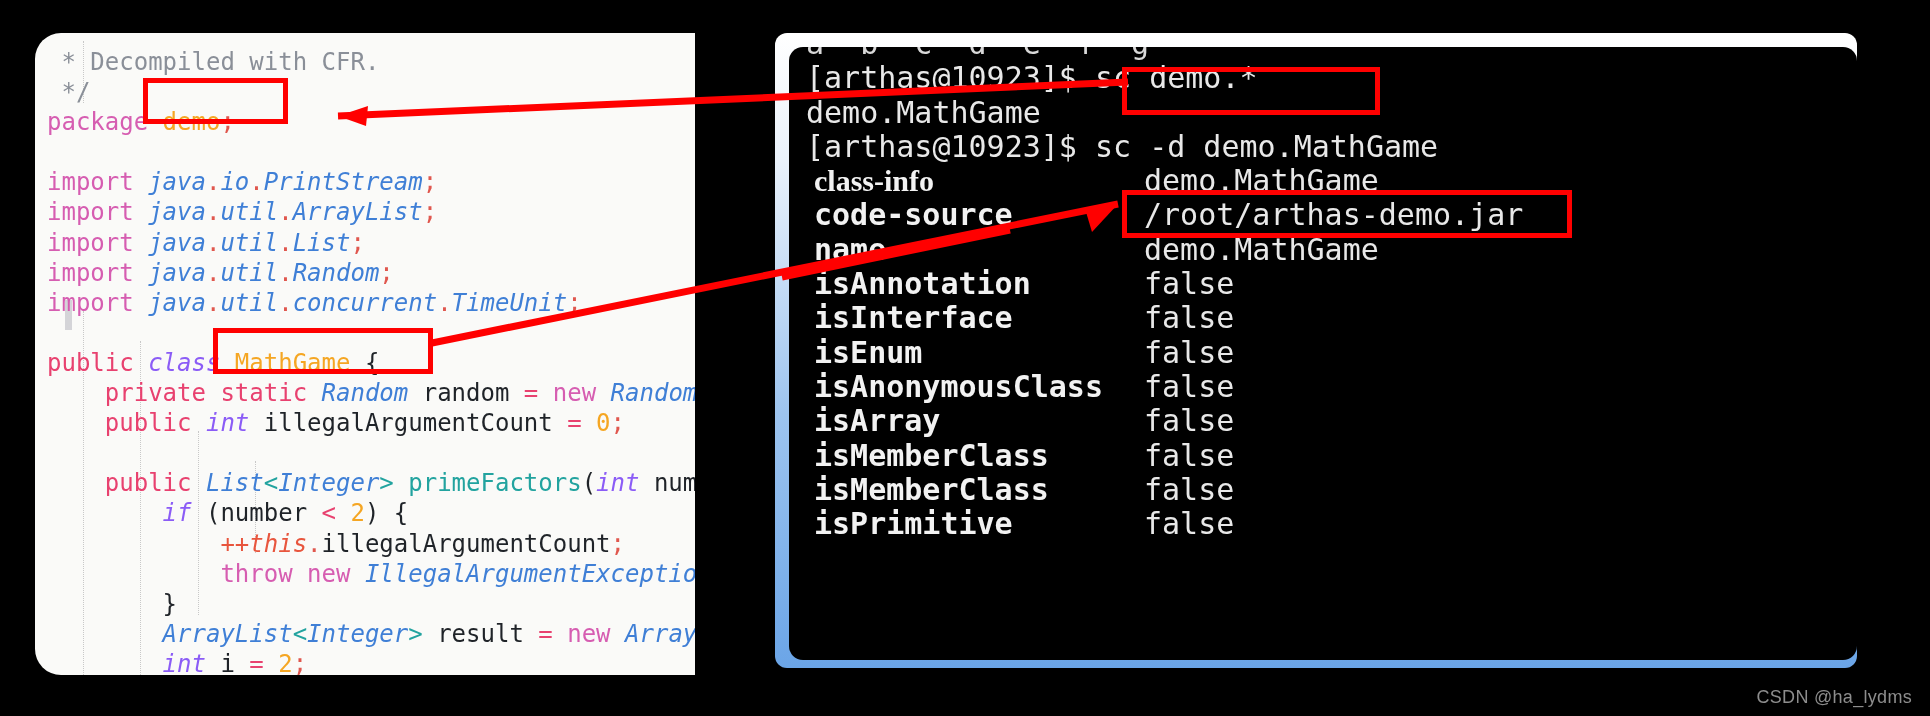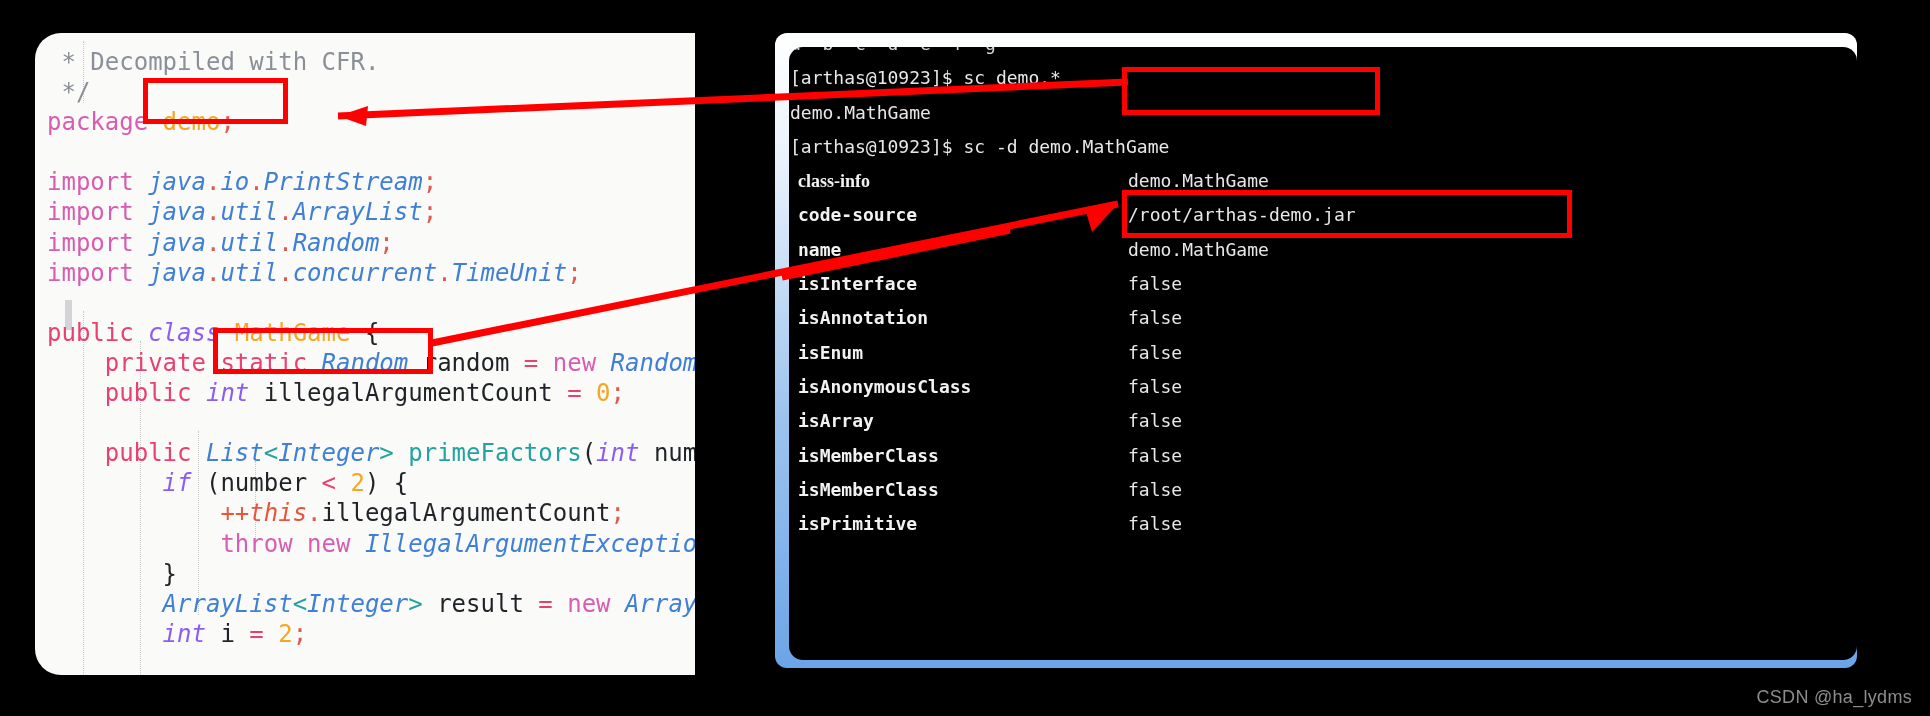--- a/index.html
+++ b/index.html
@@ -103,23 +103,23 @@
     height: 613px;
     background: #000000;
     border-radius: 14px 14px 14px 14px;
     overflow: hidden;
   }
   .term-line {
     height: 34.3px;
     line-height: 34.3px;
     white-space: pre;
     font-family: "DejaVu Sans Mono", monospace;
-    font-size: 18px;
+    font-size: 30px;
     color: #e8e8e8;
-    padding-left: 1px;
+    padding-left: 17px;
   }
   .term-key { font-weight: bold; color: #f2f2f2; }
   .term-clip-top { margin-top: -20px; }
 
   
   .red-box {
     position: absolute;
     border: 5px solid #ff0000;
     box-sizing: border-box;
     pointer-events: none;
@@ -156,20 +156,21 @@
   </div>
   <div id="gutter-mark"></div>
 
   <div id="code-scroll">
     <div class="code-line"><span class="c-comment"> * Decompiled with CFR.</span></div>
     <div class="code-line"><span class="c-comment"> */</span></div>
     <div class="code-line"><span class="c-keyword">package</span> <span class="c-ident">demo</span><span class="c-punct">;</span></div>
     <div class="code-line">&nbsp;</div>
     <div class="code-line"><span class="c-keyword">import</span> <span class="c-type">java</span><span class="c-punct">.</span><span class="c-type">io</span><span class="c-punct">.</span><span class="c-type">PrintStream</span><span class="c-punct">;</span></div>
     <div class="code-line"><span class="c-keyword">import</span> <span class="c-type">java</span><span class="c-punct">.</span><span class="c-type">util</span><span class="c-punct">.</span><span class="c-type">ArrayList</span><span class="c-punct">;</span></div>
+    <div class="code-line"><span class="c-keyword">import</span> <span class="c-type">java</span><span class="c-punct">.</span><span class="c-type">util</span><span class="c-punct">.</span><span class="c-type">List</span><span class="c-punct">;</span></div>
     <div class="code-line"><span class="c-keyword">import</span> <span class="c-type">java</span><span class="c-punct">.</span><span class="c-type">util</span><span class="c-punct">.</span><span class="c-type">Random</span><span class="c-punct">;</span></div>
     <div class="code-line"><span class="c-keyword">import</span> <span class="c-type">java</span><span class="c-punct">.</span><span class="c-type">util</span><span class="c-punct">.</span><span class="c-type">concurrent</span><span class="c-punct">.</span><span class="c-type">TimeUnit</span><span class="c-punct">;</span></div>
     <div class="code-line">&nbsp;</div>
     <div class="code-line"><span class="c-keyword2">public</span> <span class="c-typeit">class</span> <span class="c-ident">MathGame</span> <span class="c-plain">{</span></div>
     <div class="code-line">    <span class="c-keyword2">private static</span> <span class="c-type">Random</span> <span class="c-plain">random</span> <span class="c-op">=</span> <span class="c-keyword">new</span> <span class="c-type">Random</span></div>
     <div class="code-line">    <span class="c-keyword2">public</span> <span class="c-typeit">int</span> <span class="c-plain">illegalArgumentCount</span> <span class="c-op">=</span> <span class="c-num">0</span><span class="c-punct">;</span></div>
     <div class="code-line">&nbsp;</div>
     <div class="code-line">    <span class="c-keyword2">public</span> <span class="c-type">List</span><span class="c-gen">&lt;</span><span class="c-type">Integer</span><span class="c-gen">&gt;</span> <span class="c-fn">primeFactors</span><span class="c-plain">(</span><span class="c-typeit">int</span> <span class="c-plain">number) {</span></div>
     <div class="code-line">        <span class="c-typeit">if</span> <span class="c-plain">(number</span> <span class="c-op">&lt;</span> <span class="c-num">2</span><span class="c-plain">) {</span></div>
     <div class="code-line">            <span class="c-this">++this</span><span class="c-punct">.</span><span class="c-plain">illegalArgumentCount</span><span class="c-punct">;</span></div>
@@ -189,22 +190,22 @@
     <div class="term-line"><span>[arthas@10923]$</span><span> sc demo.*</span></div>
 
     <div class="term-line">demo.MathGame</div>
 
 
     <div class="term-line"><span>[arthas@10923]$</span><span> sc -d demo.MathGame</span></div>
 
     <div class="term-line"><span class="term-key" style="display:inline-block;width:330px;padding-left:8px;font-family:Liberation Serif, serif;">class-info</span><span>demo.MathGame</span></div>
     <div class="term-line"><span class="term-key" style="display:inline-block;width:330px;padding-left:8px;">code-source</span><span>/root/arthas-demo.jar</span></div>
     <div class="term-line"><span class="term-key" style="display:inline-block;width:330px;padding-left:8px;">name</span><span>demo.MathGame</span></div>
+    <div class="term-line"><span class="term-key" style="display:inline-block;width:330px;padding-left:8px;">isAnnotation</span><span>false</span></div>
     <div class="term-line"><span class="term-key" style="display:inline-block;width:330px;padding-left:8px;">isInterface</span><span>false</span></div>
-    <div class="term-line"><span class="term-key" style="display:inline-block;width:330px;padding-left:8px;">isAnnotation</span><span>false</span></div>
     <div class="term-line"><span class="term-key" style="display:inline-block;width:330px;padding-left:8px;">isEnum</span><span>false</span></div>
     <div class="term-line"><span class="term-key" style="display:inline-block;width:330px;padding-left:8px;">isAnonymousClass</span><span>false</span></div>
     <div class="term-line"><span class="term-key" style="display:inline-block;width:330px;padding-left:8px;">isArray</span><span>false</span></div>
     <div class="term-line"><span class="term-key" style="display:inline-block;width:330px;padding-left:8px;">isMemberClass</span><span>false</span></div>
     <div class="term-line"><span class="term-key" style="display:inline-block;width:330px;padding-left:8px;">isMemberClass</span><span>false</span></div>
     <div class="term-line"><span class="term-key" style="display:inline-block;width:330px;padding-left:8px;">isPrimitive</span><span>false</span></div>
   </div>
 </div>
 
 <div class="red-box" style="left:143px;  top:78px;  width:145px; height:46px;"></div>

